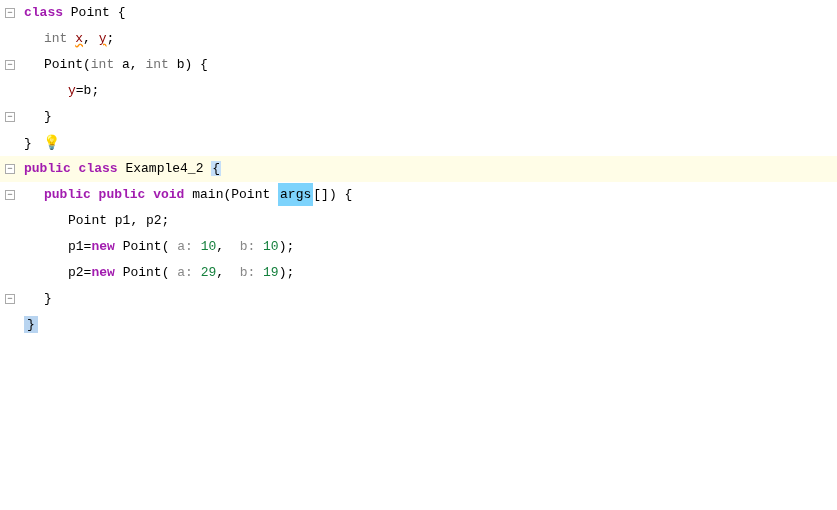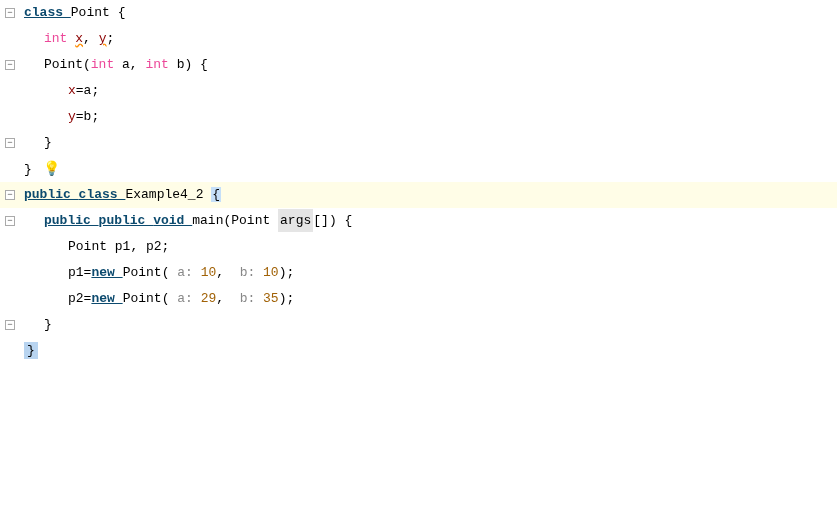--- a/index.html
+++ b/index.html
@@ -68,39 +68,39 @@
     }
 
     .line-content {
       flex: 1;
       padding-left: 4px;
       white-space: pre;
       line-height: 26px;
     }
 
     
-    .kw-keyword { color: #0c4a6e; font-weight: bold; text-decoration: underline; }
-    .kw-type { color: #ec4899; }
-    .kw-number { color: #a16207; }
+    .kw-keyword { color: #a21caf; font-weight: bold; }
+    .kw-type { color: #737373; }
+    .kw-number { color: #15803d; }
     .kw-hint { color: #888888; }
     .kw-var { color: #8b0000; }
 
     .underline-orange {
       text-decoration: underline;
       text-decoration-color: #ff8c00;
       text-decoration-style: wavy;
     }
 
     .highlight-box {
       background-color: #c5dff8;
       padding: 0 1px;
     }
 
     .highlight-yellow {
-      background-color: #e5e5e5;
+      background-color: #7dd3fc;
       padding: 4px 2px;
     }
 
     .bulb-icon {
       font-size: 14px;
       margin-left: 4px;
       cursor: pointer;
     }
 
     .indent1 { padding-left: 24px; }
@@ -124,24 +124,20 @@
       <div class="line-content indent1"><span class="kw-type">int </span><span class="kw-var underline-orange">x</span><span>, </span><span class="kw-var underline-orange">y</span><span>;</span></div>
     </div>
 
     <div class="line">
       <div class="gutter">
         <div class="fold-icon">−</div>
       </div>
       <div class="line-content indent1"><span>Point(</span><span class="kw-type">int </span><span>a, </span><span class="kw-type">int </span><span>b) {</span></div>
     </div>
 
-    <div class="line">
-      <div class="gutter"></div>
-      <div class="line-content indent2"><span class="kw-var">x</span><span>=a;</span></div>
-    </div>
 
     <div class="line">
       <div class="gutter"></div>
       <div class="line-content indent2"><span class="kw-var">y</span><span>=b;</span></div>
     </div>
 
     <div class="line">
       <div class="gutter">
         <div class="fold-icon">−</div>
       </div>
@@ -172,21 +168,21 @@
       <div class="line-content indent2"><span>Point p1, p2;</span></div>
     </div>
 
     <div class="line">
       <div class="gutter"></div>
       <div class="line-content indent2"><span>p1=</span><span class="kw-keyword">new </span><span>Point( </span><span class="kw-hint">a: </span><span class="kw-number">10</span><span>,  </span><span class="kw-hint">b: </span><span class="kw-number">10</span><span>);</span></div>
     </div>
 
     <div class="line">
       <div class="gutter"></div>
-      <div class="line-content indent2"><span>p2=</span><span class="kw-keyword">new </span><span>Point( </span><span class="kw-hint">a: </span><span class="kw-number">29</span><span>,  </span><span class="kw-hint">b: </span><span class="kw-number">35</span><span>);</span></div>
+      <div class="line-content indent2"><span>p2=</span><span class="kw-keyword">new </span><span>Point( </span><span class="kw-hint">a: </span><span class="kw-number">29</span><span>,  </span><span class="kw-hint">b: </span><span class="kw-number">19</span><span>);</span></div>
     </div>
 
     <div class="line">
       <div class="gutter">
         <div class="fold-icon">−</div>
       </div>
       <div class="line-content indent1"><span>}</span></div>
     </div>
 
     <div class="line">

